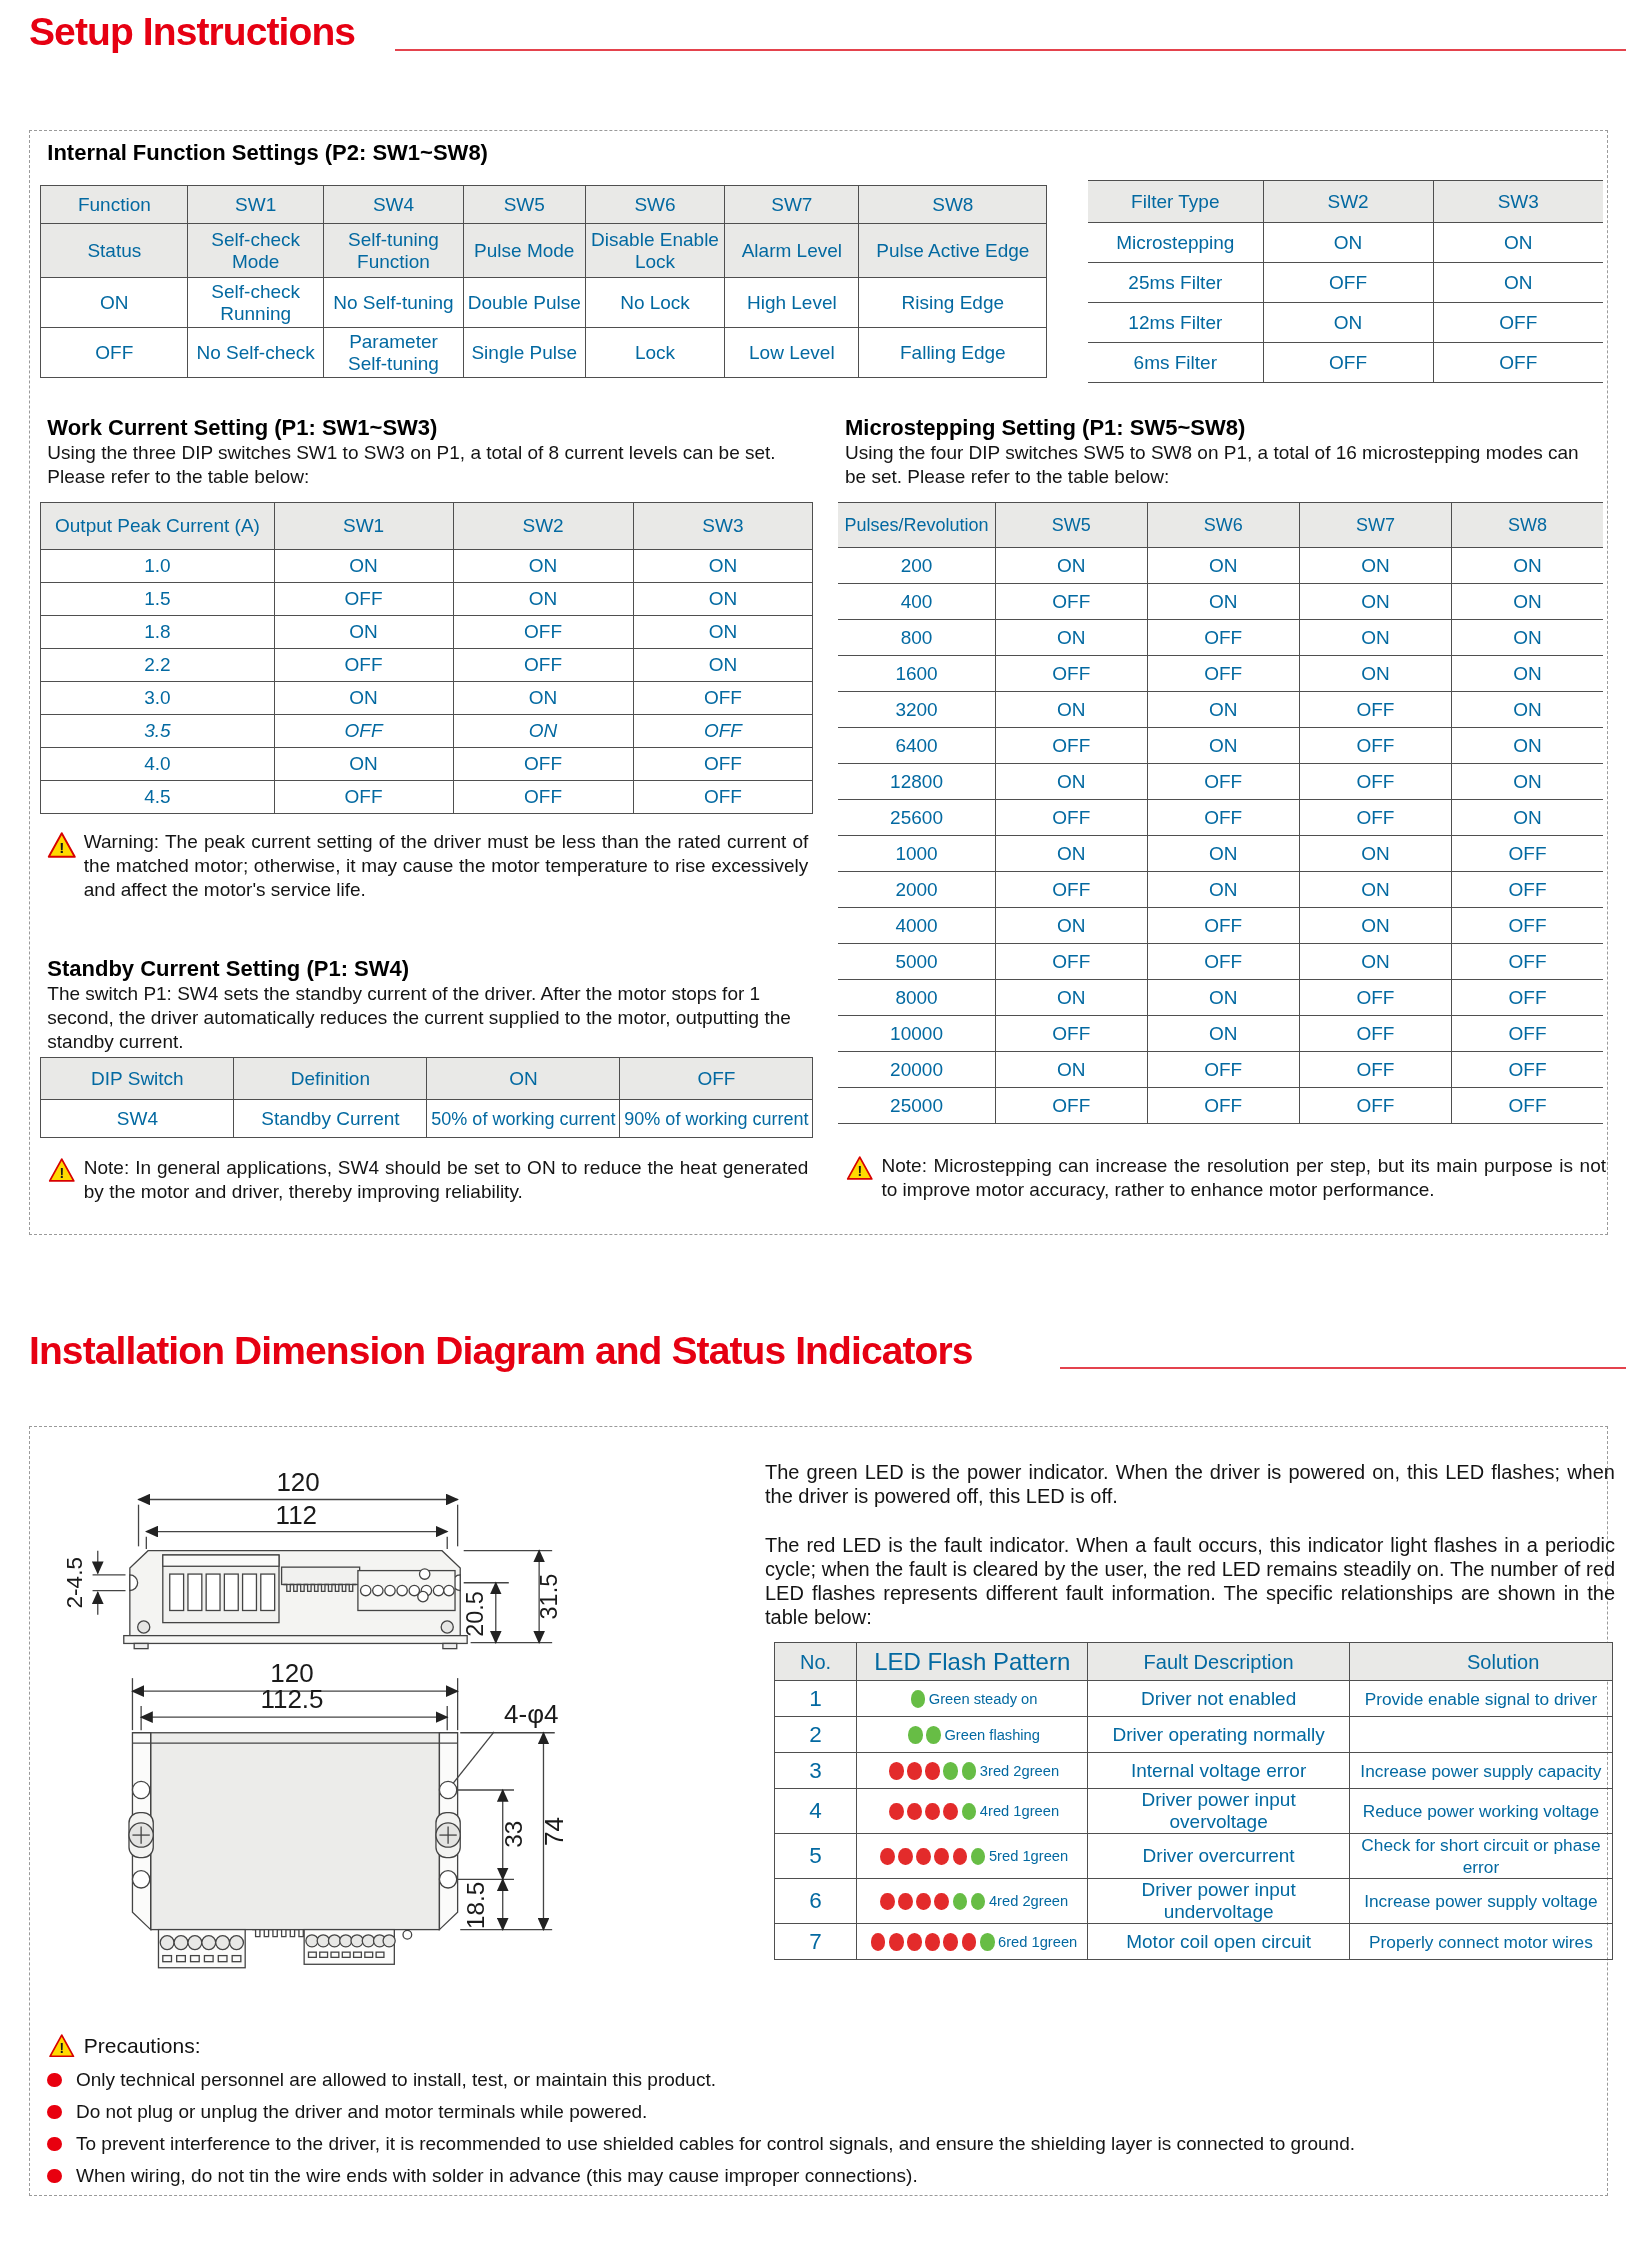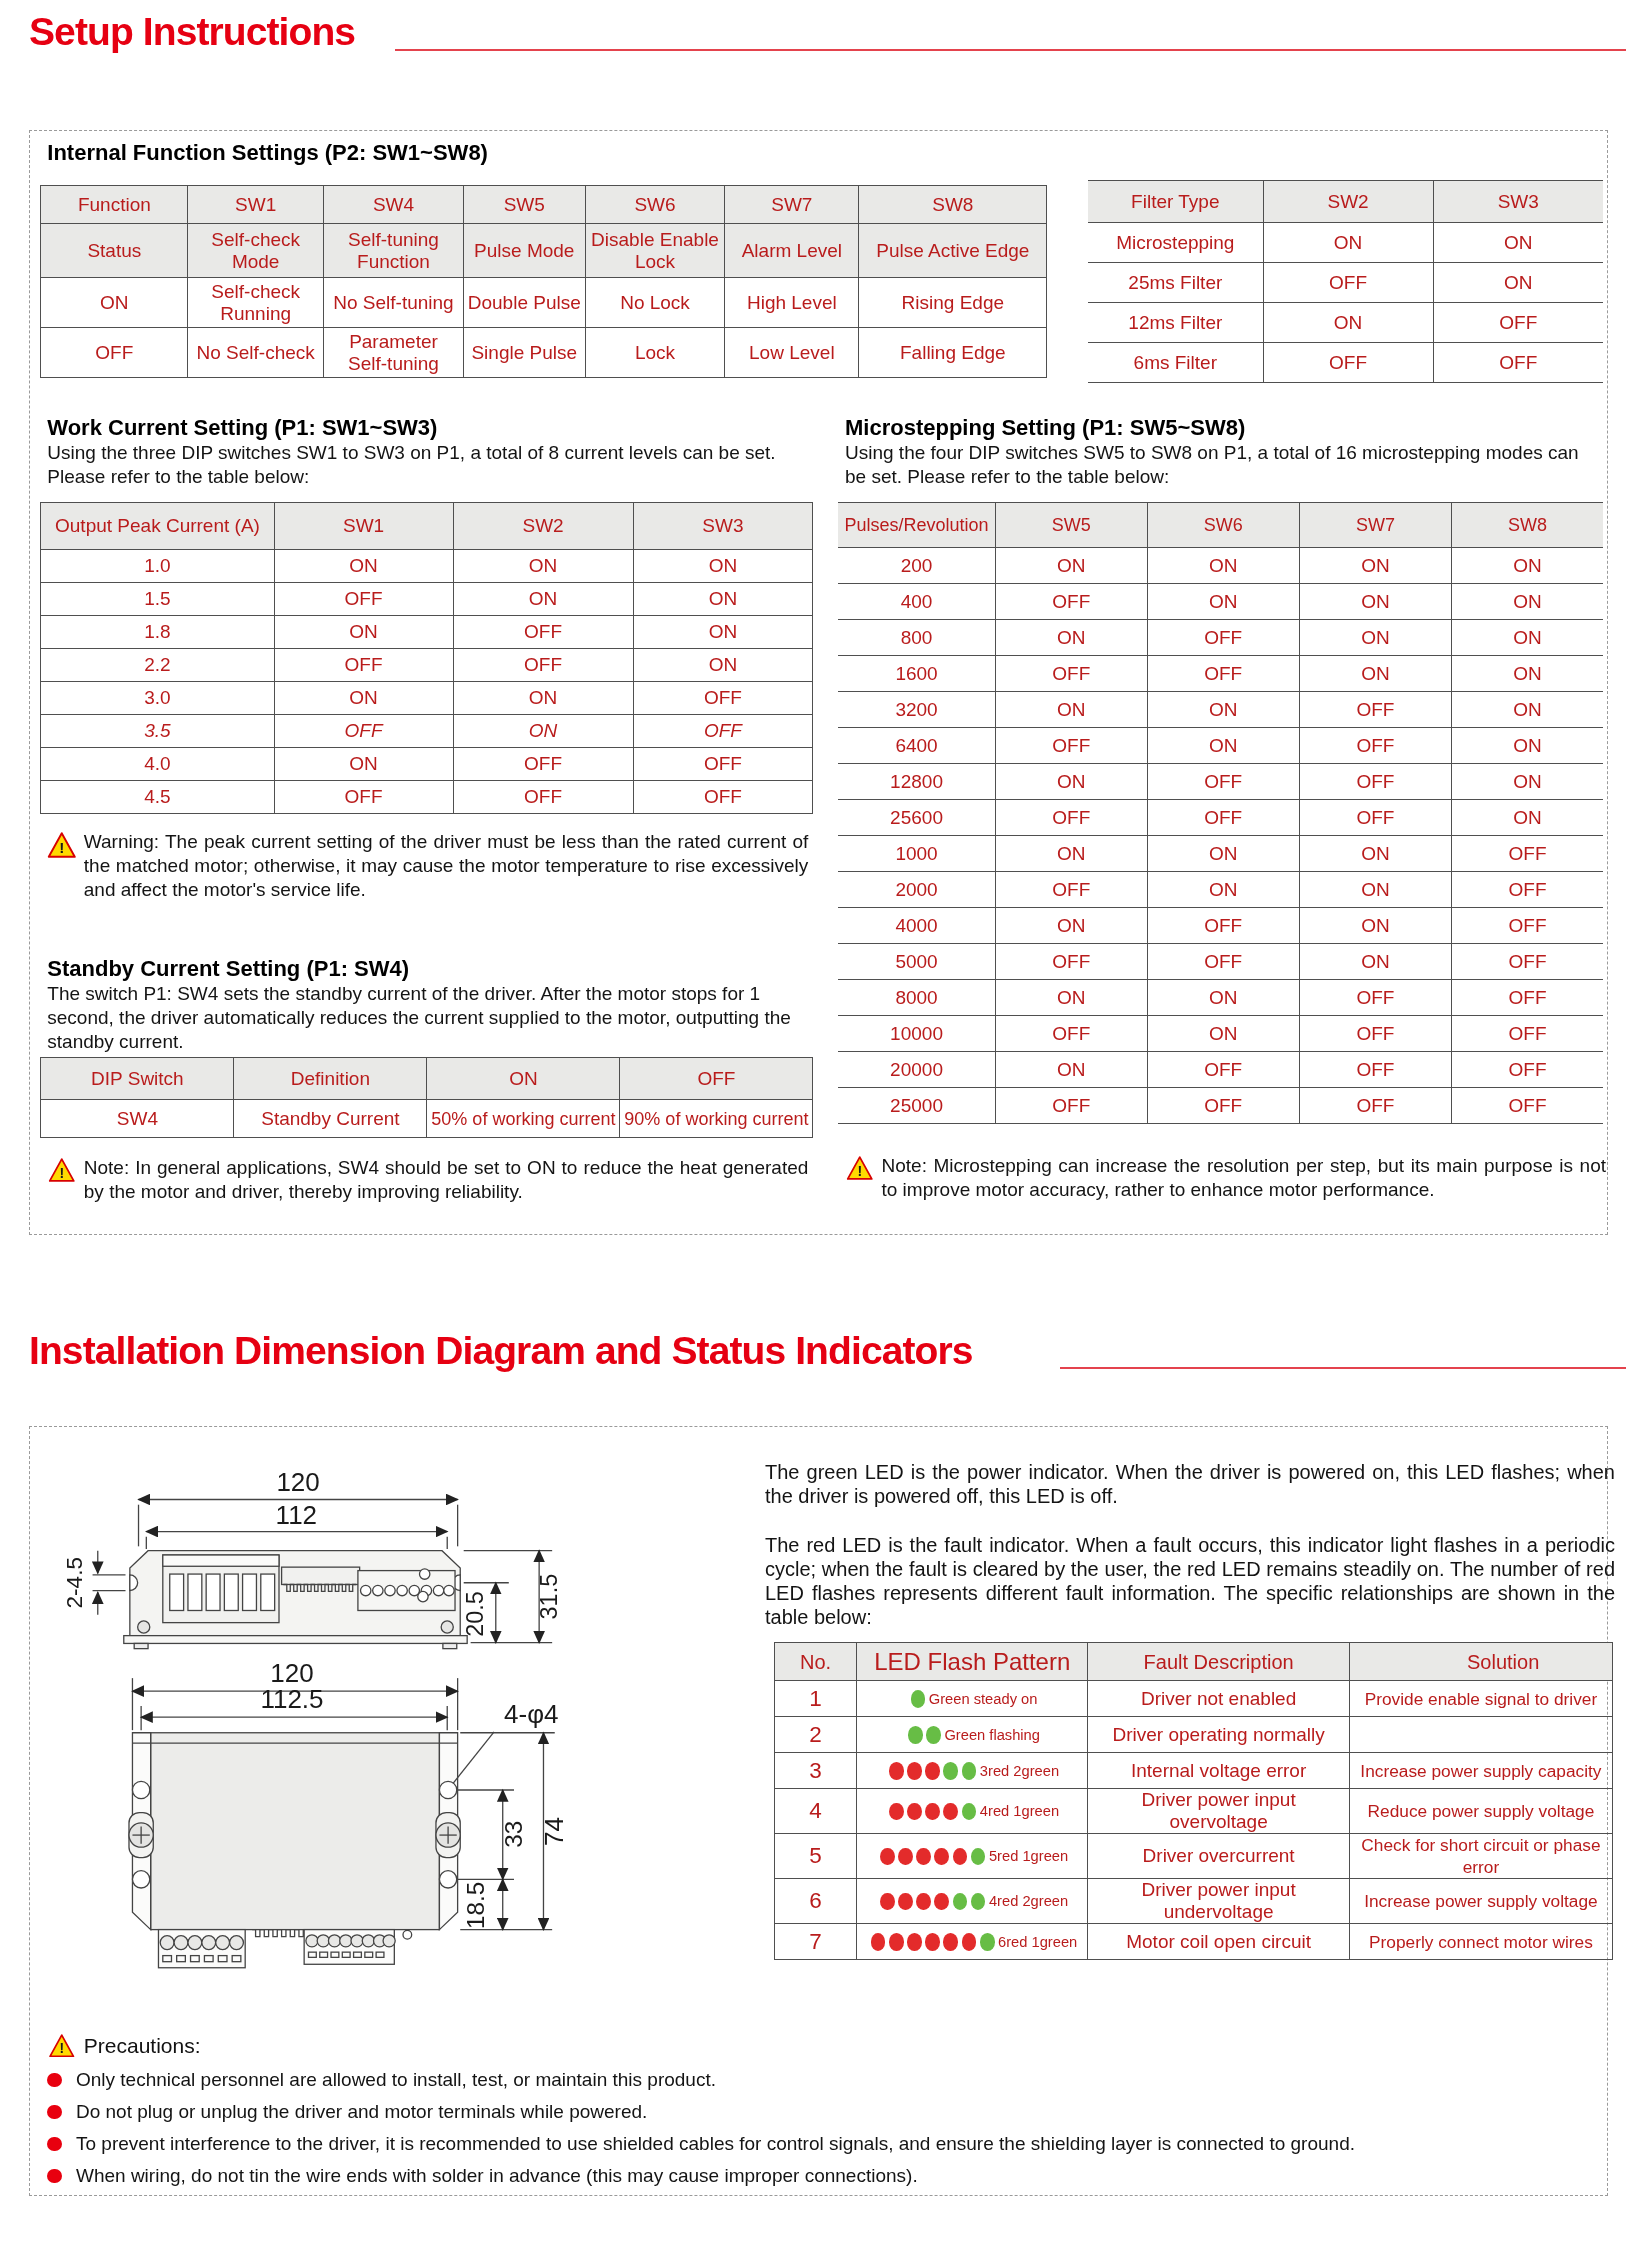--- a/index.html
+++ b/index.html
@@ -4,21 +4,21 @@
 <style>
   html,body{margin:0;padding:0;background:#fff;}
   #page{position:relative;width:1647px;height:2261px;background:#fff;
         font-family:"Liberation Sans",sans-serif;color:#111;overflow:hidden;}
   .abs{position:absolute;}
   .sec-title{font-size:39px;font-weight:bold;color:#e60012;letter-spacing:-0.9px;white-space:nowrap;}
   .sec-line{border-top:2.6px solid #e4434d;height:0;}
   .dashbox{border:1.7px dashed #9a9a9a;}
   .h2{font-size:22px;font-weight:bold;color:#000;white-space:nowrap;}
   .para{font-size:19px;line-height:24px;color:#141414;text-align:justify;}
-  table.t{border-collapse:collapse;table-layout:fixed;font-size:19px;color:#b91c1c;}
+  table.t{border-collapse:collapse;table-layout:fixed;font-size:19px;color:#0369a1;}
   table.t td{border:1.7px solid #4f4f4f;text-align:center;vertical-align:middle;padding:0 3.5px;line-height:22px;overflow:hidden;}
   table.t tr.hd td{background:#e9e9e7;}
   table.noside td:first-child{border-left:none;}
   table.noside td:last-child{border-right:none;}
   .warn-row{display:flex;align-items:flex-start;}
   .warn-ico{flex:0 0 29.5px;margin-top:1.7px;}
   .warn-txt{margin-left:7px;}
   .bullet-row{position:absolute;display:flex;align-items:center;}
   .dot{width:14.7px;height:14.7px;border-radius:50%;background:#e8000f;flex:0 0 14.7px;}
   .bullet-txt{font-size:19px;color:#141414;margin-left:14px;white-space:nowrap;}
@@ -570,21 +570,21 @@
           <tr style="height: 36px;">
             <td style="font-size: 22.5px;">3</td>
             <td class="pat-cell"><span class="led-dot" style="background: rgb(227, 43, 43);"></span><span class="led-dot" style="background: rgb(227, 43, 43);"></span><span class="led-dot" style="background: rgb(227, 43, 43);"></span><span class="led-dot" style="background: rgb(103, 189, 69);"></span><span class="led-dot" style="background: rgb(103, 189, 69);"></span><span class="pat-label">3red 2green</span></td>
             <td style="font-size: 19px;">Internal voltage error</td>
             <td style="font-size: 17.3px;">Increase power supply capacity</td>
           </tr>
           <tr style="height: 36px;">
             <td style="font-size: 22.5px;">4</td>
             <td class="pat-cell"><span class="led-dot" style="background: rgb(227, 43, 43);"></span><span class="led-dot" style="background: rgb(227, 43, 43);"></span><span class="led-dot" style="background: rgb(227, 43, 43);"></span><span class="led-dot" style="background: rgb(227, 43, 43);"></span><span class="led-dot" style="background: rgb(103, 189, 69);"></span><span class="pat-label">4red 1green</span></td>
             <td style="font-size: 19px;">Driver power input overvoltage</td>
-            <td style="font-size: 17.3px;">Reduce power supply voltage</td>
+            <td style="font-size: 17.3px;">Reduce power working voltage</td>
           </tr>
           <tr style="height: 36px;">
             <td style="font-size: 22.5px;">5</td>
             <td class="pat-cell"><span class="led-dot" style="background: rgb(227, 43, 43);"></span><span class="led-dot" style="background: rgb(227, 43, 43);"></span><span class="led-dot" style="background: rgb(227, 43, 43);"></span><span class="led-dot" style="background: rgb(227, 43, 43);"></span><span class="led-dot" style="background: rgb(227, 43, 43);"></span><span class="led-dot" style="background: rgb(103, 189, 69);"></span><span class="pat-label">5red 1green</span></td>
             <td style="font-size: 19px;">Driver overcurrent</td>
             <td style="font-size: 17.3px;">Check for short circuit or phase error</td>
           </tr>
           <tr style="height: 36px;">
             <td style="font-size: 22.5px;">6</td>
             <td class="pat-cell"><span class="led-dot" style="background: rgb(227, 43, 43);"></span><span class="led-dot" style="background: rgb(227, 43, 43);"></span><span class="led-dot" style="background: rgb(227, 43, 43);"></span><span class="led-dot" style="background: rgb(227, 43, 43);"></span><span class="led-dot" style="background: rgb(103, 189, 69);"></span><span class="led-dot" style="background: rgb(103, 189, 69);"></span><span class="pat-label">4red 2green</span></td>

